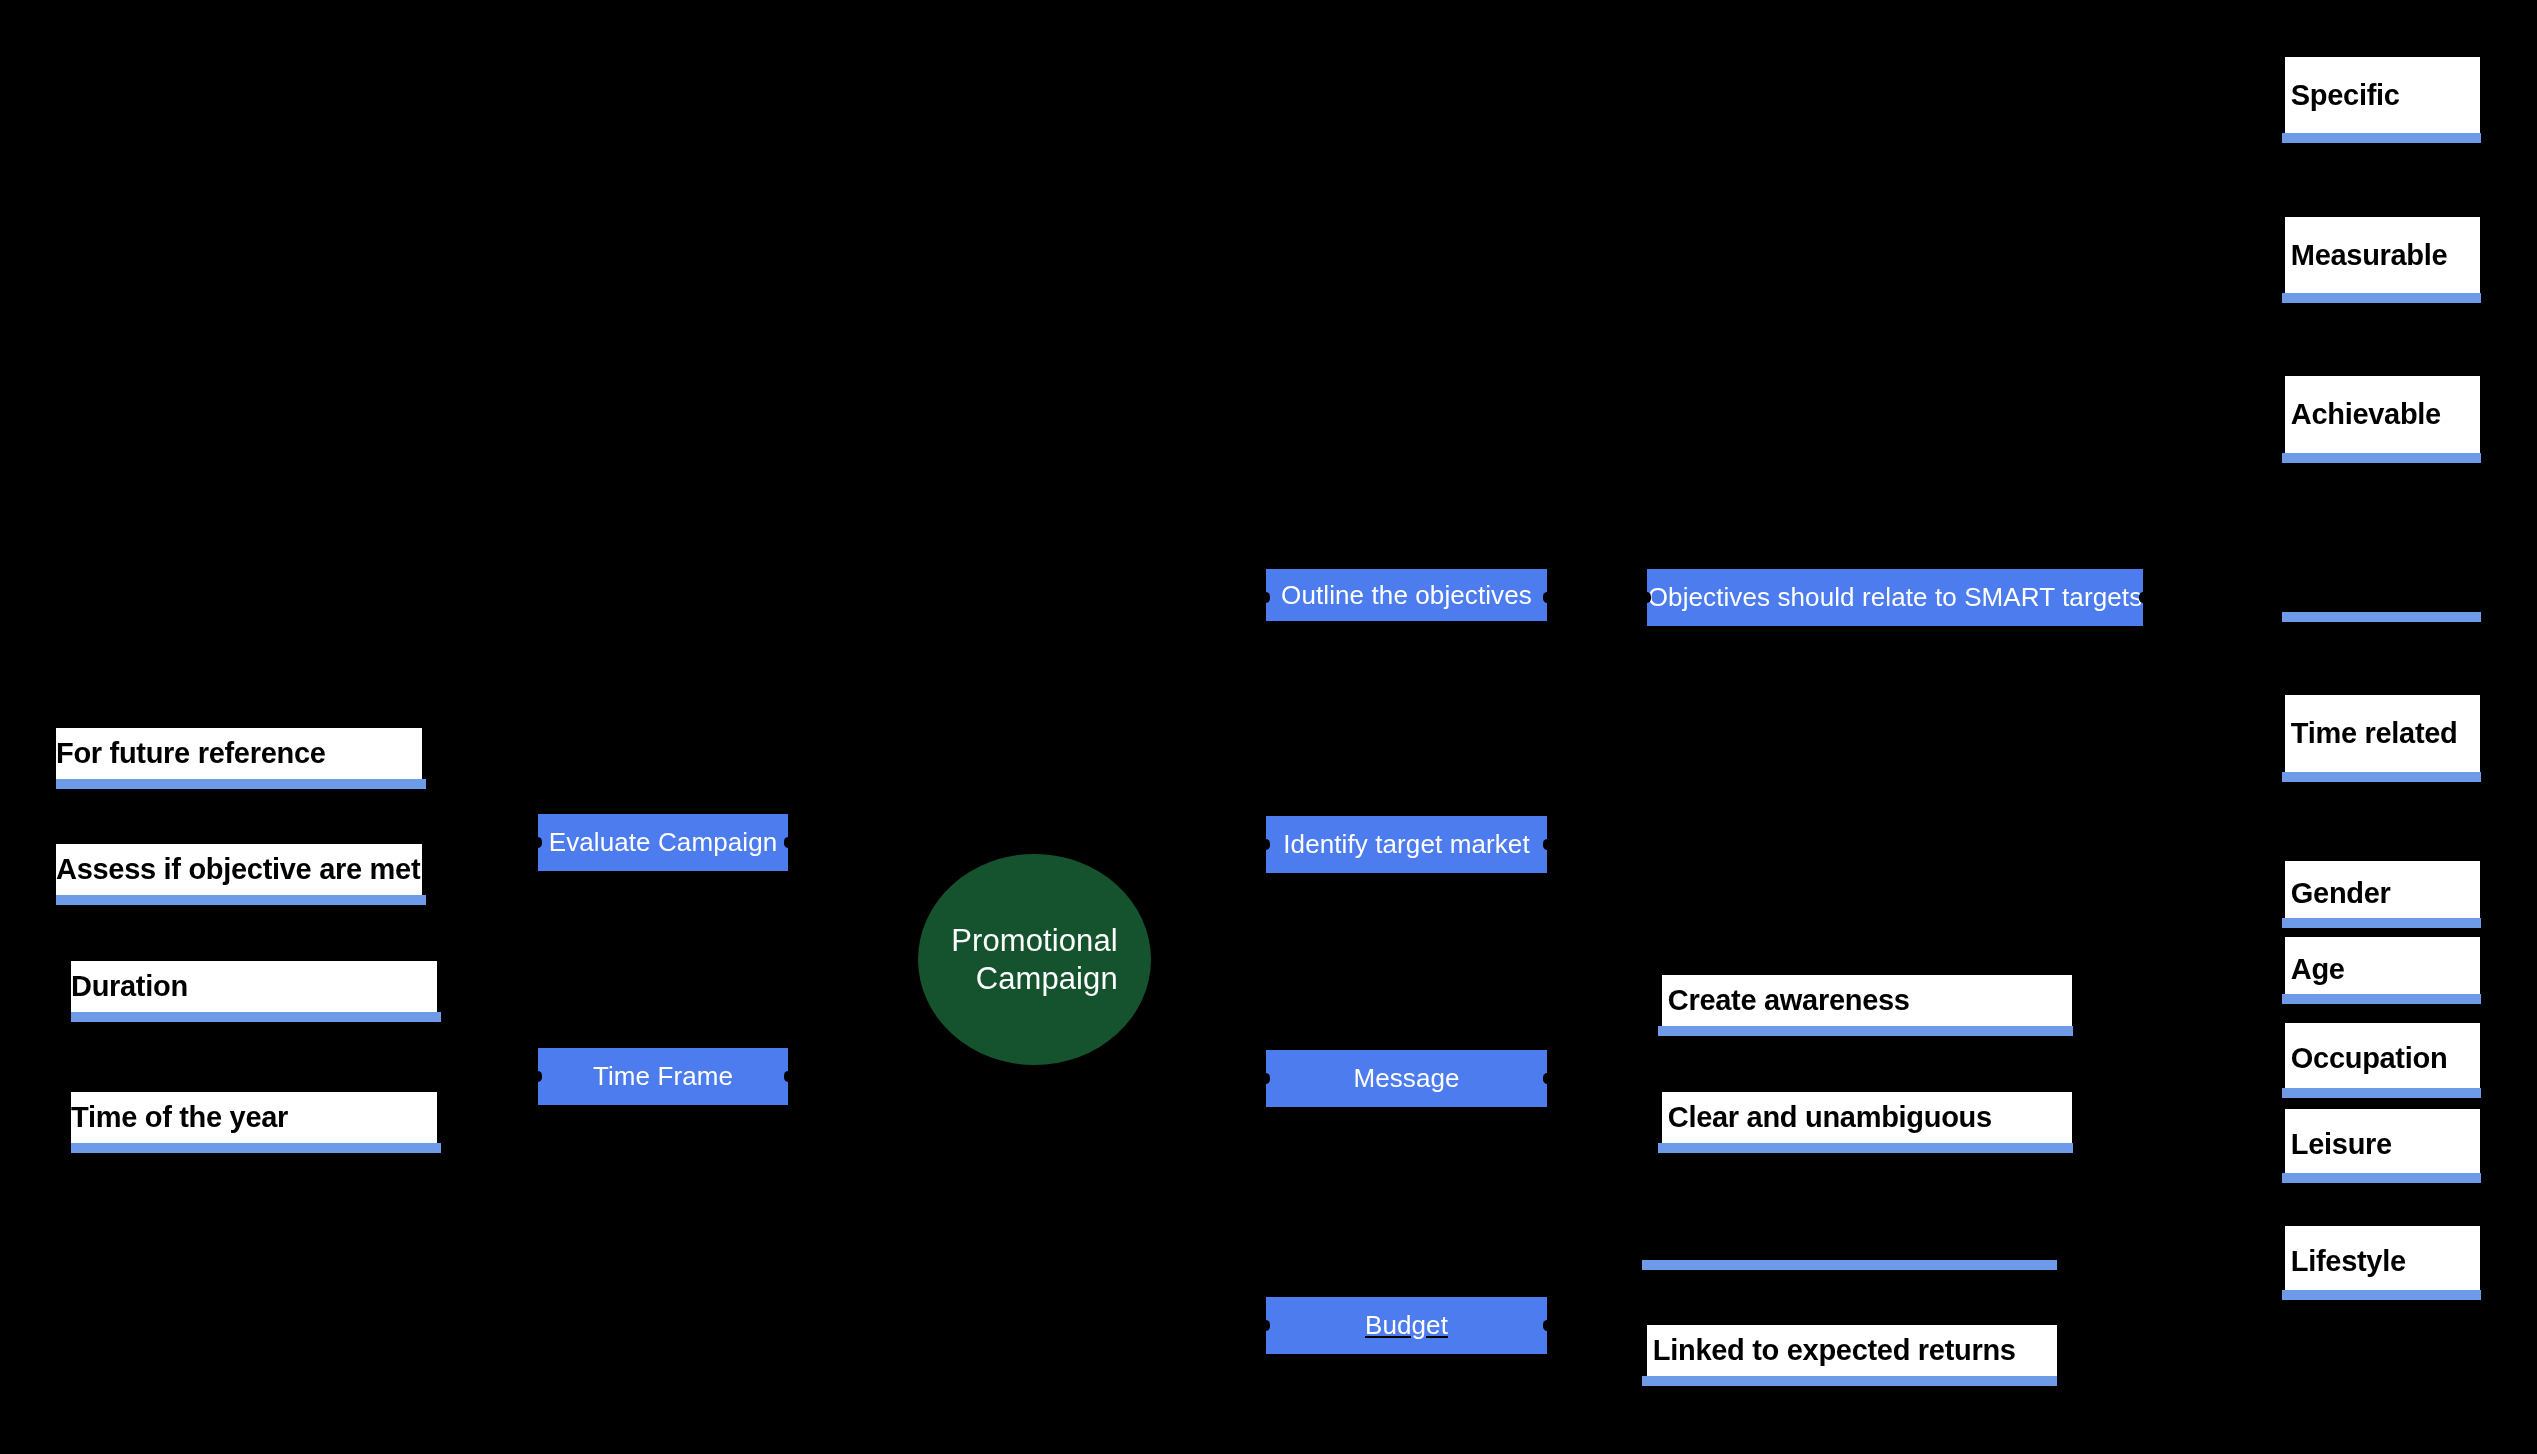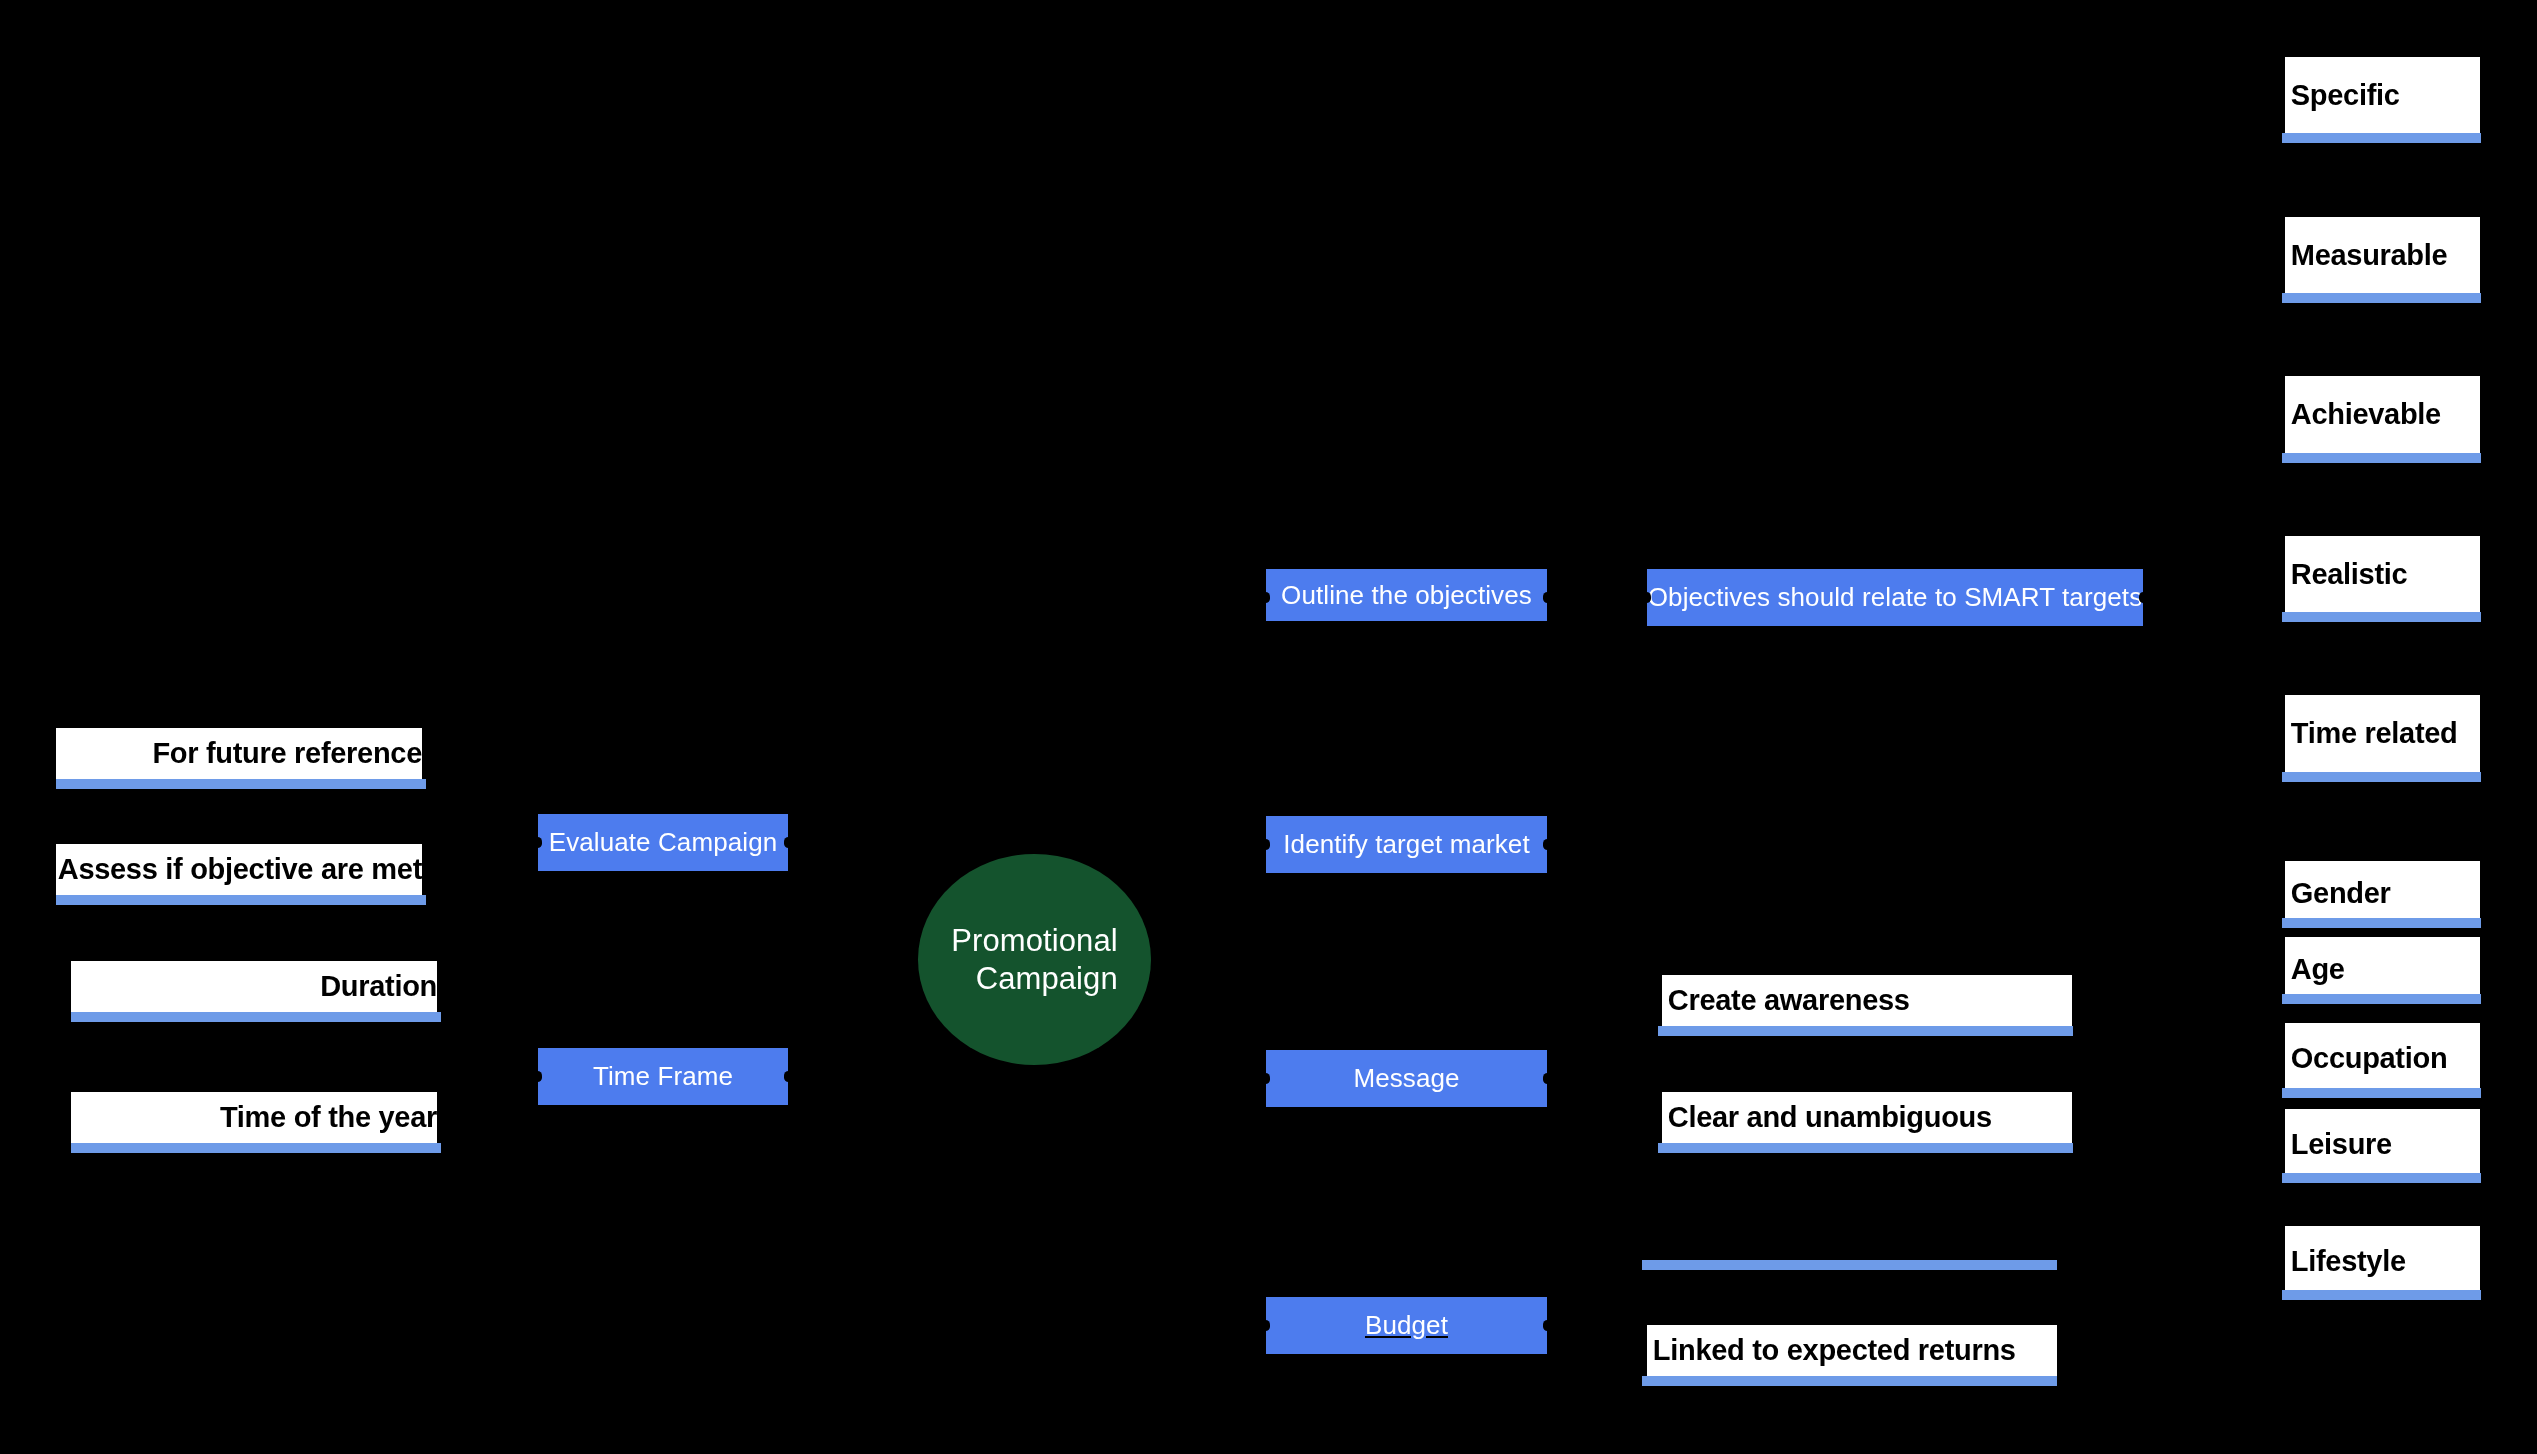--- a/index.html
+++ b/index.html
@@ -54,21 +54,21 @@
 
   
   .white-node {
     position: absolute;
     background: #ffffff;
     box-sizing: border-box;
     display: flex;
     align-items: center;
   }
   .white-node.align-left   { justify-content: flex-start; padding-left: 5.8px; }
-  .white-node.align-right  { justify-content: flex-end;  padding-right: 0px; }
+  .white-node.align-right  {  padding-right: 0px; }
   .white-node .white-label {
     color: #000000;
     font-size: 29px;
     font-weight: 700;
     white-space: nowrap;
     letter-spacing: -0.3px;
   }
   .underline {
     position: absolute;
     background: #6e9be8;
@@ -183,23 +183,20 @@
   <div class="white-node align-left" style="left:2285px; top:217px; width:195px; height:77px;">
     <span class="white-label">Measurable</span>
   </div>
   <span class="underline" style="left:2282px; top:293px; width:199px;"></span>
 
   <div class="white-node align-left" style="left:2285px; top:376px; width:195px; height:77px;">
     <span class="white-label">Achievable</span>
   </div>
   <span class="underline" style="left:2282px; top:453px; width:199px;"></span>
 
-  <div class="white-node align-left" style="left:2285px; top:536px; width:195px; height:77px;">
-    <span class="white-label">Realistic</span>
-  </div>
   <span class="underline" style="left:2282px; top:612px; width:199px;"></span>
 
   <div class="white-node align-left" style="left:2285px; top:695px; width:195px; height:77px;">
     <span class="white-label">Time related</span>
   </div>
   <span class="underline" style="left:2282px; top:772px; width:199px;"></span>
 
   <div class="white-node align-left" style="left:2285px; top:861px; width:195px; height:64px;">
     <span class="white-label">Gender</span>
   </div>

